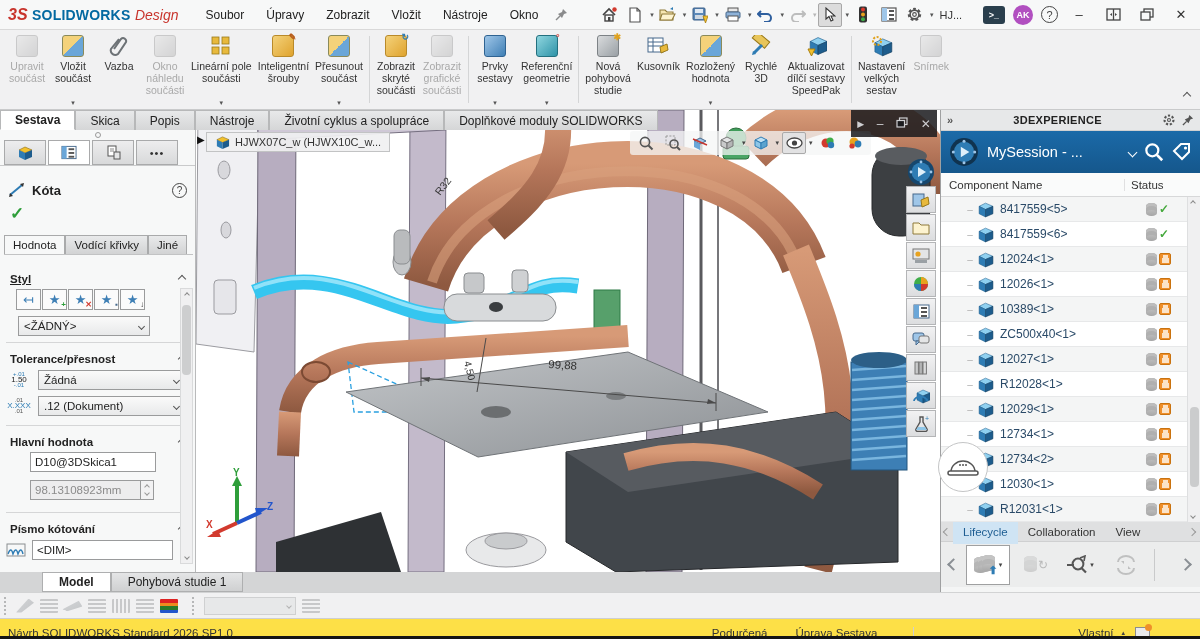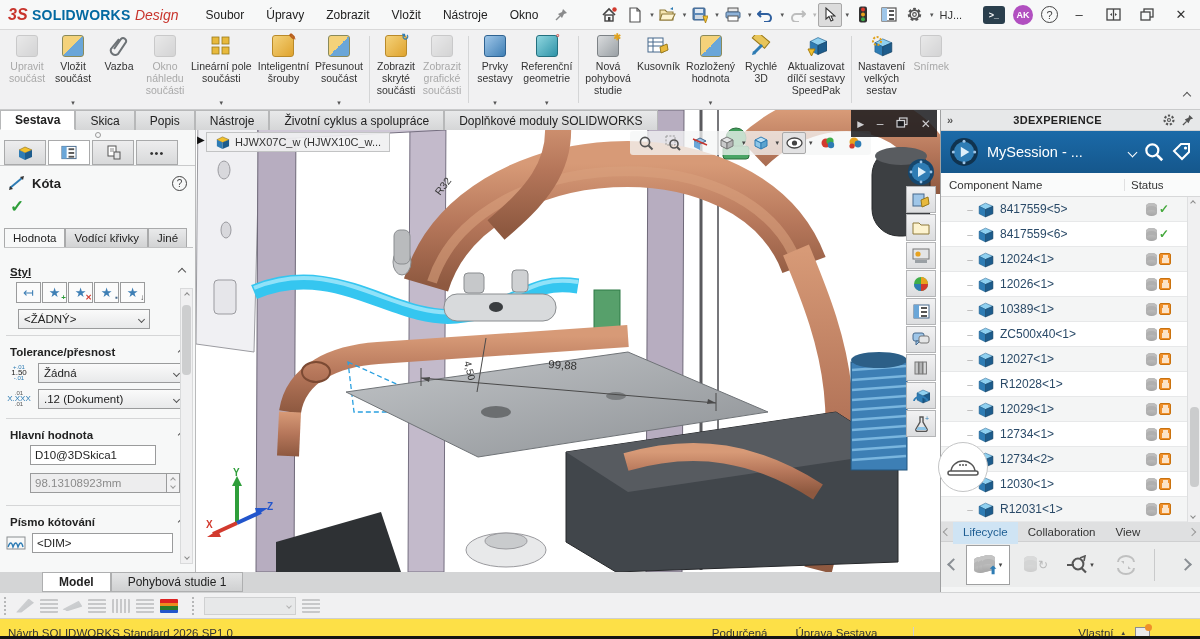--- a/index.html
+++ b/index.html
@@ -53,21 +53,21 @@
   .dtab{height:20px;padding:0 14px;font-size:12px;color:#222;background:linear-gradient(#e8e9ea,#d5d6d7);border:1px solid #b7b8b9;border-bottom:none;display:flex;align-items:center;white-space:nowrap}
   .dtab.active{background:#fff;font-weight:bold;border-bottom:1px solid #fff}
 
   
   #lpanel{left:0;top:130px;width:196px;height:442px;background:#f7f8f8;border-right:1px solid #b9babb;z-index:20}
   .phandle{height:10px;display:flex;justify-content:center;align-items:center}
   .phandle .dot{width:6px;height:6px;border:1px solid #9a9a9a;border-radius:50%}
   .ptabs{display:flex;height:26px;padding-left:4px;border-bottom:1px solid #c9cacb}
   .ptab{width:42px;height:25px;border:1px solid #a9aaab;background:linear-gradient(#ededee,#d8d9da);margin-right:2px;display:flex;align-items:center;justify-content:center}
   .ptab.sel{background:#fff}
-  .pm-head{display:flex;align-items:center;height:26px;padding:0 8px;margin-top:4px}
+  .pm-head{display:flex;align-items:center;height:26px;padding:0 8px;margin-top:11px}
   .pm-title{font-weight:bold;font-size:13px;color:#222;margin-left:6px}
   .pm-help{margin-left:auto}
   .pm-check{color:#2e9e3a;font-size:17px;font-weight:bold;padding:0 10px;height:24px}
   .vtabs{display:flex;margin:8px 2px 0 4px;border-bottom:1px solid #c2c3c4}
   .vtab{padding:3px 8px;font-size:11.5px;color:#222;background:linear-gradient(#e9eaeb,#d2d3d4);border:1px solid #a9aaab;border-bottom:none}
   .vtab.sel{background:#f7f8f8;font-weight:normal}
   .sect{display:flex;align-items:center;padding:4px 10px 2px;font-size:11.5px;font-weight:bold;color:#222}
   .sect .chev{margin-left:auto}
   .stars{display:flex;gap:1px;padding:2px 0 2px 16px}
   .starbtn{width:25px;height:21px;border:1px solid #9a9b9c;background:#fbfbfb;display:flex;align-items:center;justify-content:center;position:relative}
@@ -825,21 +825,21 @@
       <span>.12 (Dokument)</span>
         <span class="chev"></span>
     </div>
   </div>
   <div class="pdiv"></div>
   <div class="sect">
     <span>Hlavní hodnota</span>
       <span class="chev up"></span>
   </div>
   <input class="ptxt" style="width: 126px; margin: 2px 0px 0px 30px;" readonly="" value="D10@3DSkica1">
-  <div class="spinner" style="margin:8px 4px 0 30px;width:150px">
+  <div class="spinner" style="margin:8px 4px 0 30px;width:124px">
     <input class="ptxt" style="flex: 1 1 0%; min-width: 0px;" readonly="" value="98.13108923mm">
     <span class="spinbtns">
         <span class="chev up" style="width:4px;height:4px;border-color:#9a9a9a"></span>
         <span class="chev" style="width:4px;height:4px;border-color:#9a9a9a"></span>
       </span>
   </div>
   <div class="pdiv" style="margin-top:12px"></div>
   <div class="sect">
     <span>Písmo kótování</span>
       <span class="chev up"></span>

